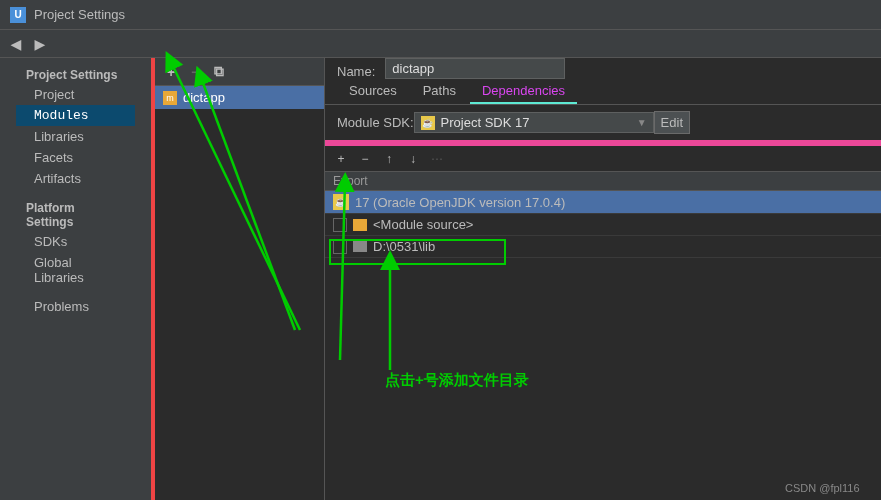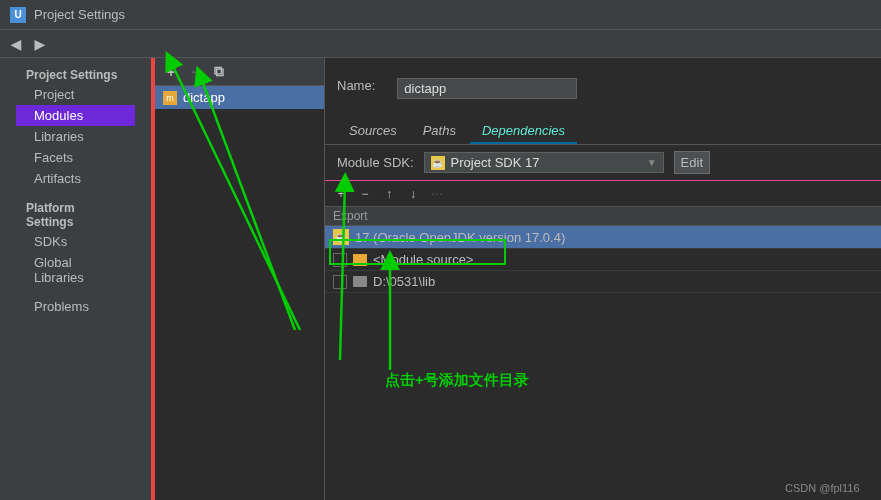--- a/index.html
+++ b/index.html
@@ -76,22 +76,23 @@
       color: #bbbbbb;
       font-size: 12px;
     }
     .sidebar-item {
       padding: 3px 10px 3px 18px;
       cursor: pointer;
       color: #bbbbbb;
       font-size: 13px;
     }
     .sidebar-item.active {
-      background: #6d28d9;
+      background: #0c4a6e;
       color: white;
+      font-family: Liberation Mono, monospace;
     }
     .sidebar-divider {
       height: 8px;
     }
 
     
     .module-panel {
       width: 170px;
       background: #2b2b2b;
       border-right: 1px solid #555;
@@ -136,62 +137,60 @@
 
     
     .right-panel {
       flex: 1;
       background: #2b2b2b;
       display: flex;
       flex-direction: column;
     }
     .name-row {
       display: flex;
-      align-items: flex-start;
-      padding: 20px 12px;
-      gap: 22px;
+      align-items: flex-end;
+      padding: 0 12px;
+      gap: 10px;
     }
     .name-label {
       color: #bbbbbb;
       font-size: 13px;
     }
     .name-input {
       background: #45494a;
       border: 1px solid #5e6060;
       color: #dddddd;
       padding: 2px 6px;
       font-size: 13px;
       width: 180px;
       outline: none;
     }
     .tabs-row {
       display: flex;
       align-items: center;
       padding: 0 12px;
       border-bottom: 1px solid #555;
       gap: 2px;
-      font-style: italic;
     }
     .tab {
       padding: 4px 12px;
       cursor: pointer;
       color: #bbbbbb;
       font-size: 13px;
       border-bottom: 2px solid transparent;
     }
     .tab.active {
-      color: #5eead4;
-      border-bottom: 2px solid #0369a1;
+      color: #d946ef;
+      border-bottom: 2px solid #5eead4;
     }
     .sdk-row {
       display: flex;
       align-items: center;
       padding: 6px 12px;
-      gap: 10px;
-      border-bottom: 1px solid #ec4899;
+      border-bottom: 6px solid #ec4899;
     }
     .sdk-label {
       color: #bbbbbb;
       font-size: 13px;
       white-space: nowrap;
     }
     .sdk-select {
       display: flex;
       align-items: center;
       background: #45494a;

